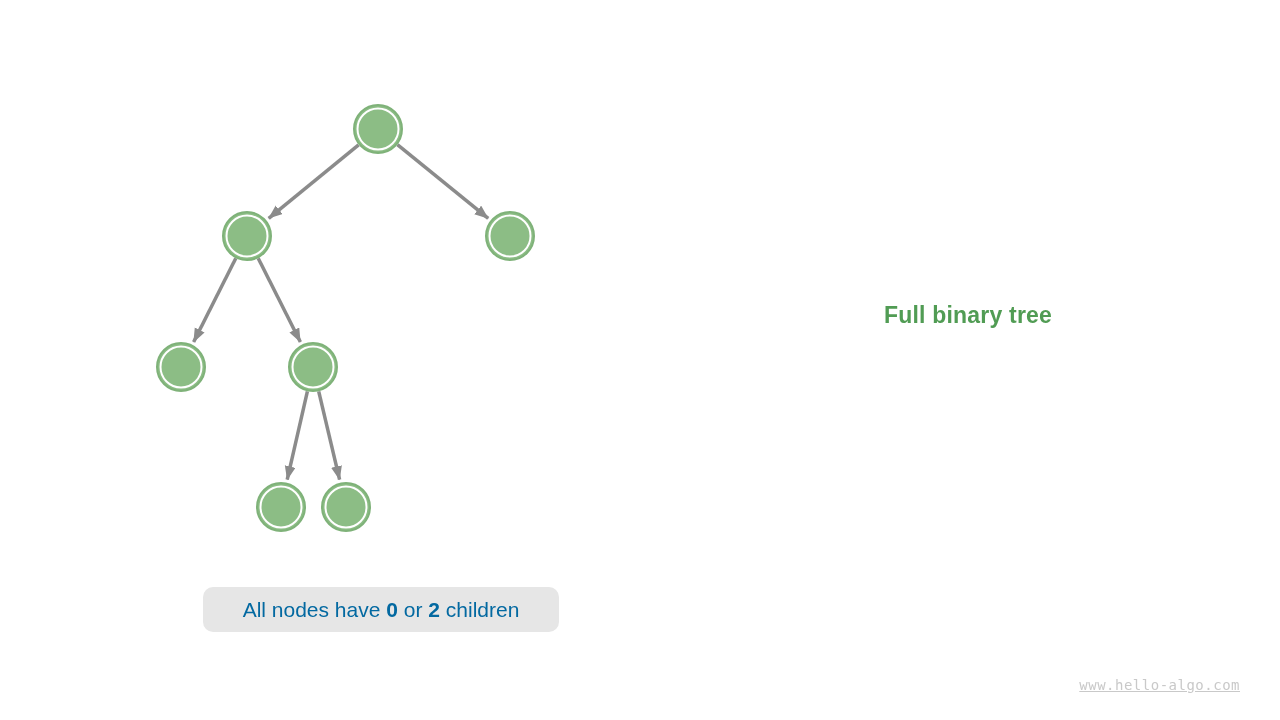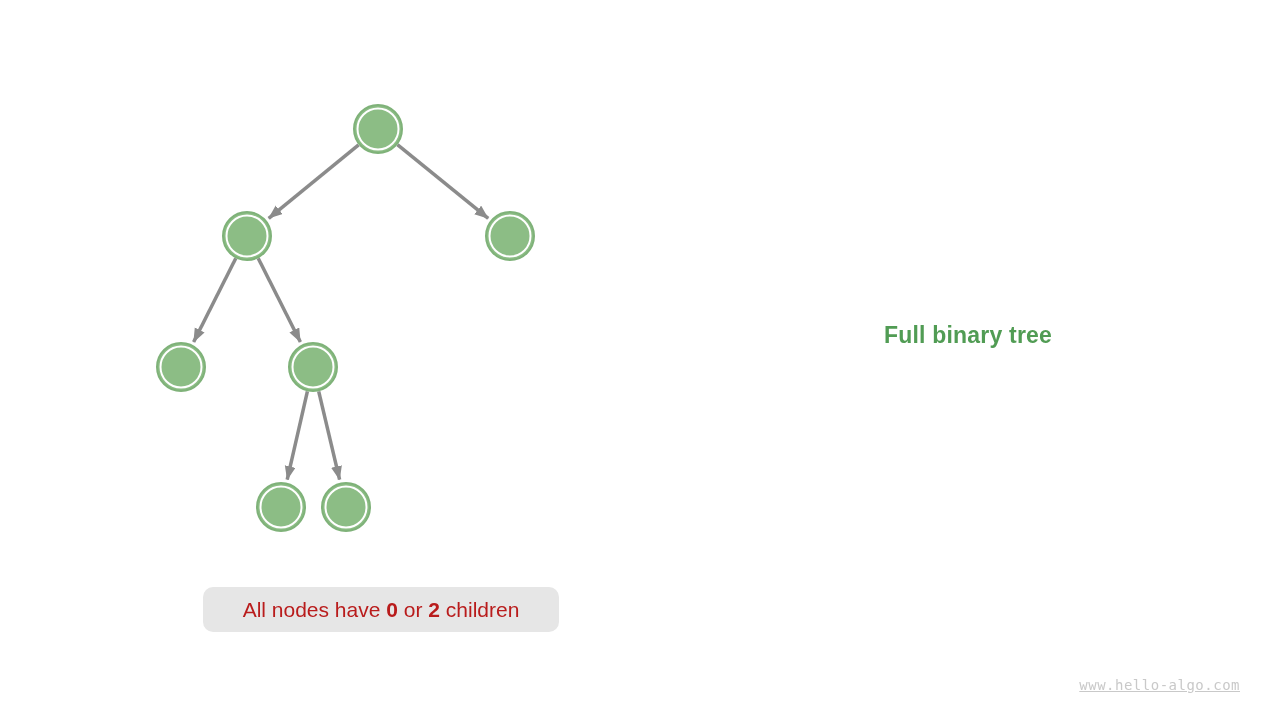--- a/index.html
+++ b/index.html
@@ -90,19 +90,19 @@
           <circle cx="281" cy="507" r="24" fill="#8cbd85" stroke="#7fb279" stroke-width="2"></circle>
           <circle cx="281" cy="507" r="20.5" fill="none" stroke="#ffffff" stroke-width="2"></circle>
         </g>
         <g>
           <circle cx="346" cy="507" r="24" fill="#8cbd85" stroke="#7fb279" stroke-width="2"></circle>
           <circle cx="346" cy="507" r="20.5" fill="none" stroke="#ffffff" stroke-width="2"></circle>
         </g>
       </g>
   </svg>
 
-  <div id="diagram-title" style="color: rgb(81, 156, 84); margin-top: 20px;">Full binary tree</div>
+  <div id="diagram-title" style="color: rgb(81, 156, 84);">Full binary tree</div>
 
-  <div id="caption-pill" style="background: rgb(230, 230, 230); color: #b91c1c;"><span>All nodes have </span><span class="b">0</span><span> or </span><span class="b">2</span><span> children</span></div>
+  <div id="caption-pill" style="background: rgb(230, 230, 230); color: #0369a1;"><span>All nodes have </span><span class="b">0</span><span> or </span><span class="b">2</span><span> children</span></div>
 
   <div id="watermark" style="color: rgb(201, 201, 201);">www.hello-algo.com</div>
 
 </div>
 
 </body></html>

